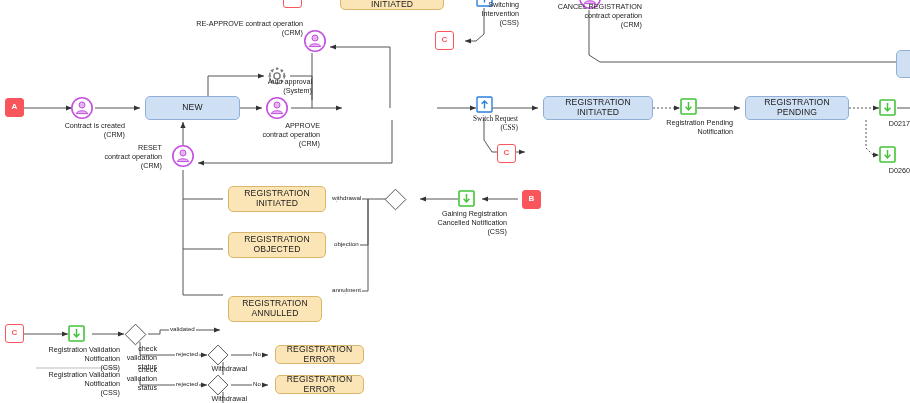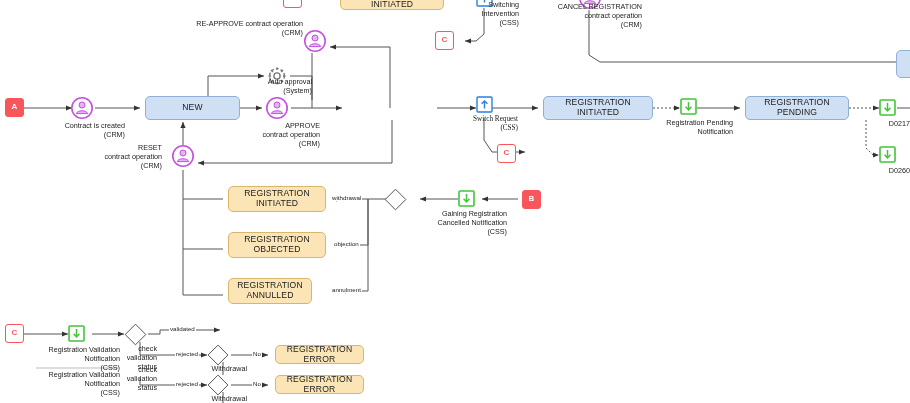--- a/index.html
+++ b/index.html
@@ -121,21 +121,21 @@
 
   <div class="node tanbox" style="left:340px;top:-10px;width:104px;height:20px;">
     <span>WITHDRAWAL INITIATED</span>
   </div>
   <div class="node tanbox" style="left:228px;top:186px;width:98px;height:26px;">
     <span>REGISTRATION INITIATED</span>
   </div>
   <div class="node tanbox" style="left:228px;top:232px;width:98px;height:26px;">
     <span>REGISTRATION OBJECTED</span>
   </div>
-  <div class="node tanbox" style="left:228px;top:278px;width:84px;height:26px;">
+  <div class="node tanbox" style="left:228px;top:296px;width:94px;height:26px;">
     <span>REGISTRATION ANNULLED</span>
   </div>
   <div class="node tanbox" style="left:275px;top:345px;width:89px;height:19px;">
     <span>REGISTRATION ERROR</span>
   </div>
   <div class="node tanbox" style="left:275px;top:375px;width:89px;height:19px;">
     <span>REGISTRATION ERROR</span>
   </div>
 
   <div class="node conn-solid" style="left:5px;top:98px;width:19px;height:19px;">

